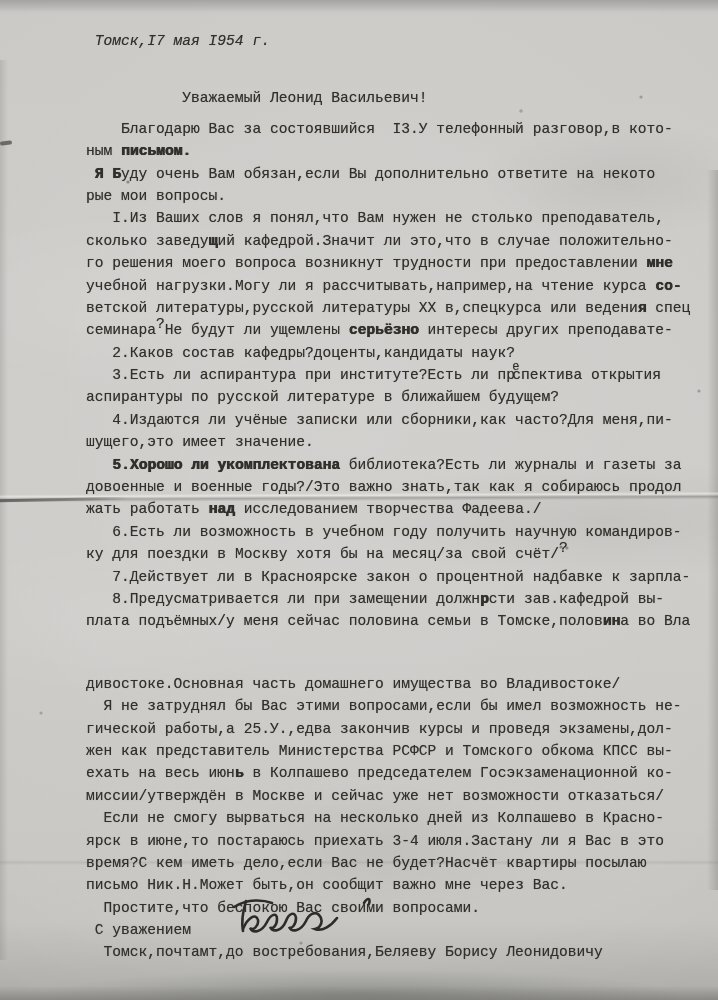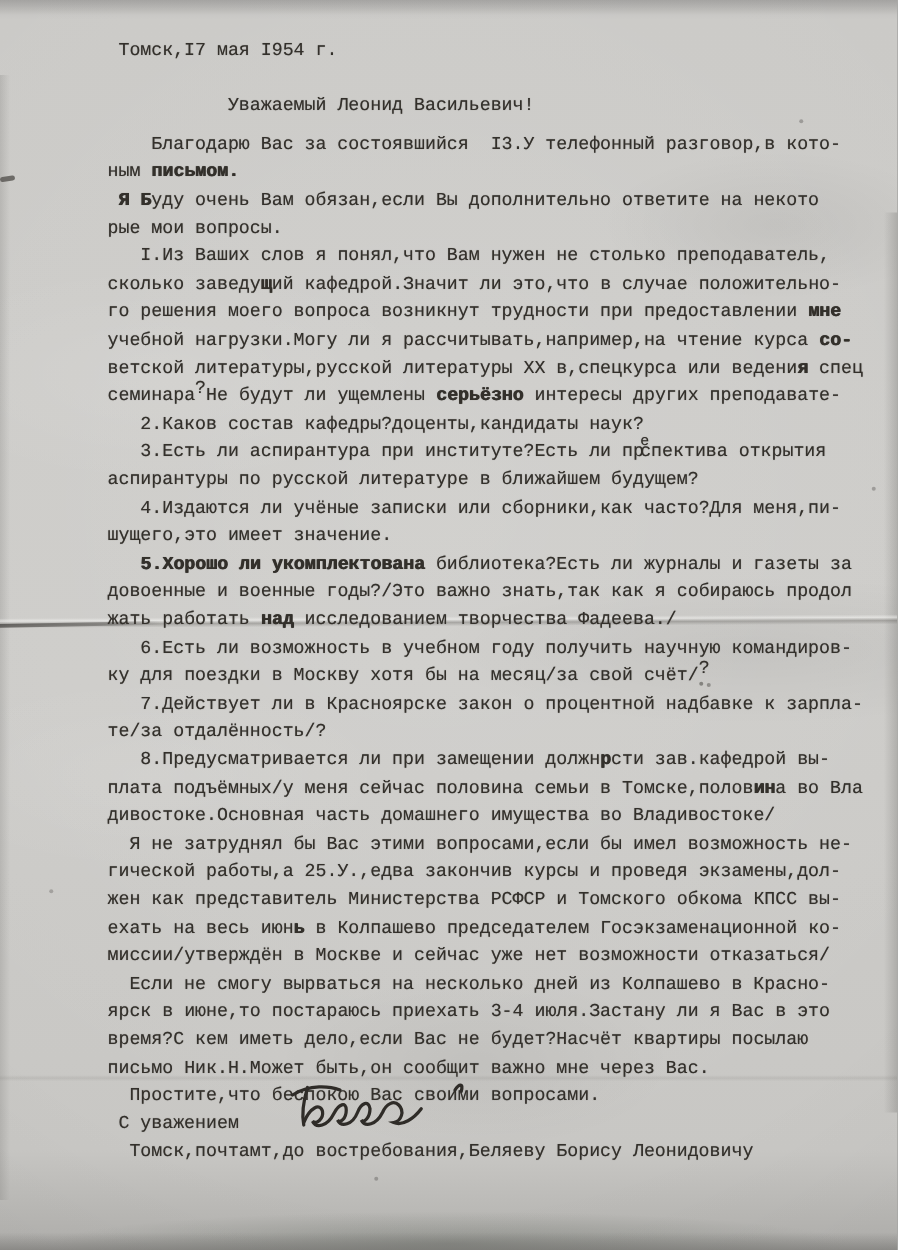--- a/index.html
+++ b/index.html
@@ -58,21 +58,21 @@
       300px 942px 0 0.6px rgba(85,83,79,0.4),
        40px 712px 0 0.6px rgba(85,83,79,0.35),
       698px 390px 0 0.6px rgba(85,83,79,0.4);}
   .content{
     position:absolute;left:86px;top:30px;width:620px;
     color:var(--ink);
     font-size:14.6px;
     text-shadow:0 0 0.7px rgba(51,48,43,0.55);
   }
   .line{white-space:pre;line-height:22.4px;height:22.4px;overflow:visible;position:relative;}
-  .date{padding-left:1ch;margin-bottom:22px;}
+  .date{padding-left:1ch;margin-bottom:35px;font-style:italic;}
   .salutation{padding-left:11ch;margin-bottom:8px;}
   .b{font-weight:bold;text-shadow:0.6px 0 0 currentColor, 0 0 0.7px rgba(51,48,43,0.55);}
   .sup{position:relative;top:-6px;}
   .ins{display:inline-block;width:0;overflow:visible;position:relative;top:-9px;margin-left:-3px;font-size:12px;}
   .sig-svg{position:absolute;left:140px;top:-26px;}
 </style>
 </head>
 <body>
 
 <div class="page">
@@ -105,24 +105,23 @@
         <div class="line" style="padding-left: 3ch;"><span>3.Есть ли аспирантура при институте?Есть ли пр</span><span class="ins">е</span><span>спектива открытия</span></div>
         <div class="line" style="padding-left: 0ch;"><span>аспирантуры по русской литературе в ближайшем будущем?</span></div>
         <div class="line" style="padding-left: 3ch;"><span>4.Издаются ли учёные записки или сборники,как часто?Для меня,пи-</span></div>
         <div class="line" style="padding-left: 0ch;"><span>шущего,это имеет значение.</span></div>
         <div class="line" style="padding-left: 3ch;"><span class="b">5.Хорошо ли укомплектована</span><span> библиотека?Есть ли журналы и газеты за</span></div>
         <div class="line" style="padding-left: 0ch;"><span>довоенные и военные годы?/Это важно знать,так как я собираюсь продол</span></div>
         <div class="line" style="padding-left: 0ch;"><span>жать работать </span><span class="b">над</span><span> исследованием творчества Фадеева./</span></div>
         <div class="line" style="padding-left: 3ch;"><span>6.Есть ли возможность в учебном году получить научную командиров-</span></div>
         <div class="line" style="padding-left: 0ch;"><span>ку для поездки в Москву хотя бы на месяц/за свой счёт/</span><span class="sup">?</span></div>
         <div class="line" style="padding-left: 3ch;"><span>7.Действует ли в Красноярске закон о процентной надбавке к зарпла-</span></div>
-        <div class="line" style="padding-left: 0ch;"><span>те/за отдалённость/?</span></div>
         <div class="line" style="padding-left: 3ch;"><span>8.Предусматривается ли при замещении должн</span><span class="b">р</span><span>сти зав.кафедрой вы-</span></div>
         <div class="line" style="padding-left: 0ch;"><span>плата подъёмных/у меня сейчас половина семьи в Томске,полов</span><span class="b">ин</span><span>а во Вла</span></div>
-        <div class="line" style="padding-left: 0ch;"><span>дивостоке.Основная часть домашнего имущества во Владивостоке/</span></div>
+        <div class="line" style="padding-left: 0ch; margin-top: 40px;"><span>дивостоке.Основная часть домашнего имущества во Владивостоке/</span></div>
         <div class="line" style="padding-left: 2ch;"><span>Я не затруднял бы Вас этими вопросами,если бы имел возможность не-</span></div>
         <div class="line" style="padding-left: 0ch;"><span>гической работы,а 25.У.,едва закончив курсы и проведя экзамены,дол-</span></div>
         <div class="line" style="padding-left: 0ch;"><span>жен как представитель Министерства РСФСР и Томского обкома КПСС вы-</span></div>
         <div class="line" style="padding-left: 0ch;"><span>ехать на весь июн</span><span class="b">ь</span><span> в Колпашево председателем Госэкзаменационной ко-</span></div>
         <div class="line" style="padding-left: 0ch;"><span>миссии/утверждён в Москве и сейчас уже нет возможности отказаться/</span></div>
         <div class="line" style="padding-left: 2ch;"><span>Если не смогу вырваться на несколько дней из Колпашево в Красно-</span></div>
         <div class="line" style="padding-left: 0ch;"><span>ярск в июне,то постараюсь приехать 3-4 июля.Застану ли я Вас в это</span></div>
         <div class="line" style="padding-left: 0ch;"><span>время?С кем иметь дело,если Вас не будет?Насчёт квартиры посылаю</span></div>
         <div class="line" style="padding-left: 0ch;"><span>письмо Ник.Н.Может быть,он сообщит важно мне через Вас.</span></div>
         <div class="line" style="padding-left: 2ch;"><span>Простите,что беспокою Вас своими вопросами.</span></div>

